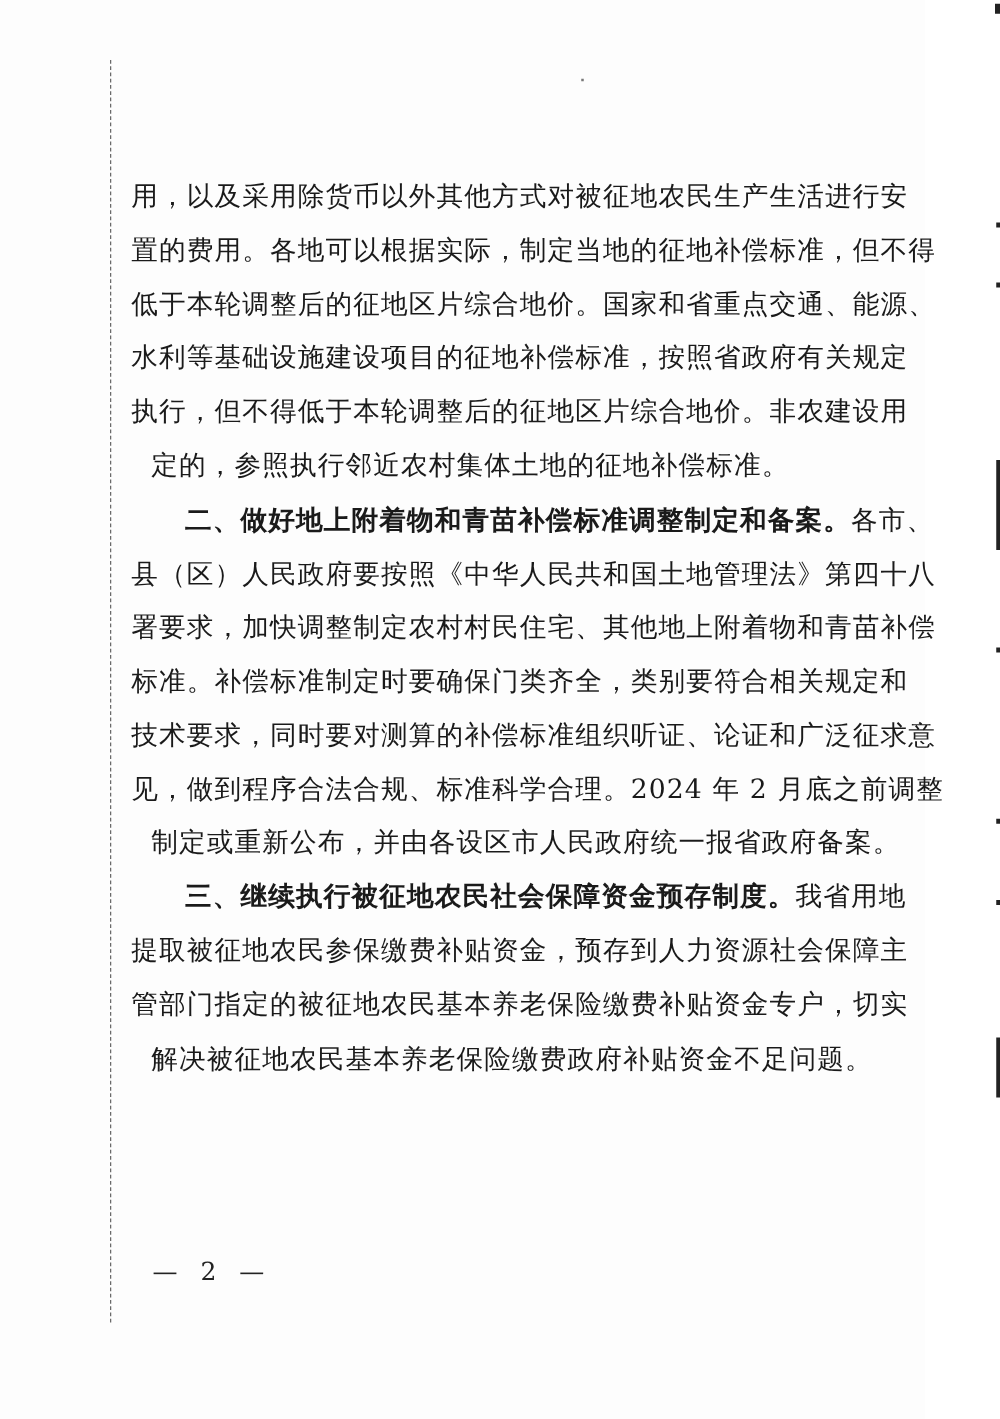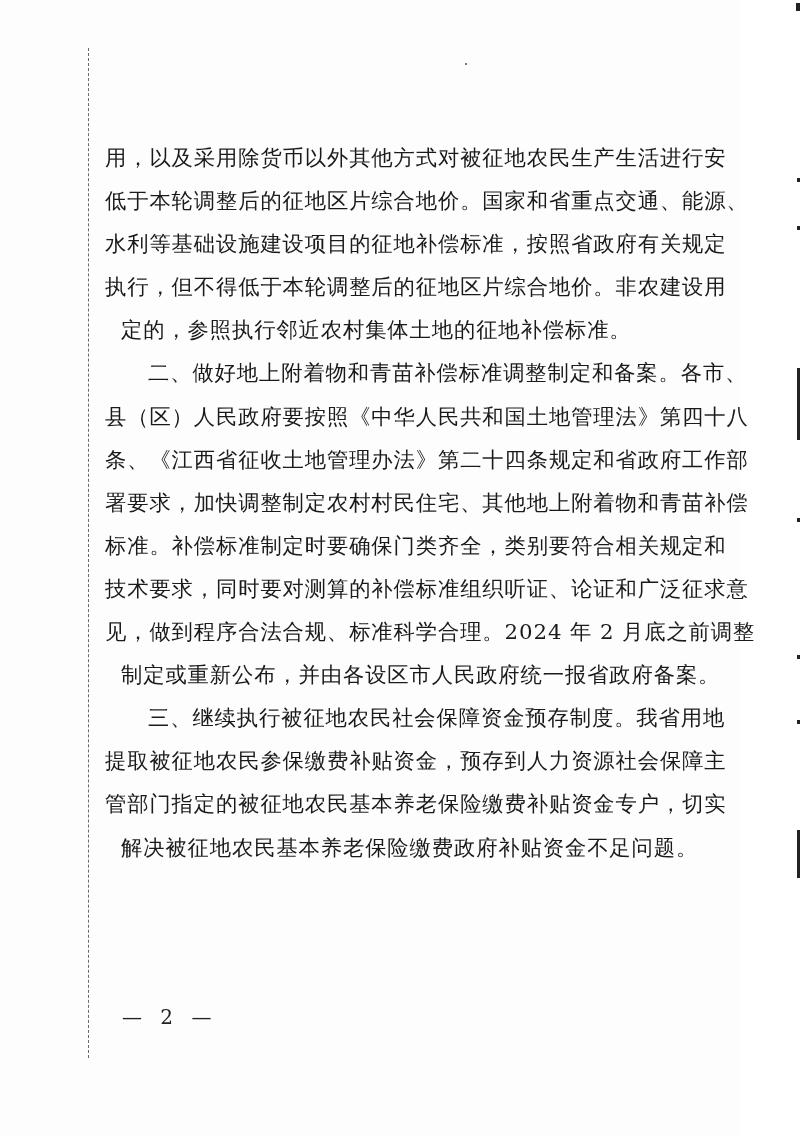--- a/index.html
+++ b/index.html
@@ -14,21 +14,21 @@
     .center-dot { position: absolute; left: 465px; top: 63px; width: 2px; height: 2px; background: #777; }
     .body-text {
       position: absolute; left: 105px; top: 136px; width: 612px;
       font-family: "DejaVu Serif", "Liberation Serif", serif;
       font-size: 21.3px; line-height: 43.1px; color: #1a1a1a;
       letter-spacing: 0.9px;
     }
     .line { white-space: nowrap; display: block; height: 43.1px; text-align: justify; text-align-last: justify; }
     .line.last { text-align-last: left; margin-left: 16px; }
     .indent { padding-left: 43px; }
-    .heading { font-family: "DejaVu Sans", "Liberation Sans", sans-serif; font-weight: normal; }
+    .heading { font-family: "DejaVu Sans", "Liberation Sans", sans-serif; font-weight: bold; }
     .page-number {
       position: absolute; left: 122px; top: 1005px;
       font-family: "DejaVu Serif", "Liberation Serif", serif;
       font-size: 20px; color: #222; letter-spacing: 6px;
     }
   </style>
 </head>
 <body>
 
 <div class="page">
@@ -40,30 +40,30 @@
   <div class="right-mark" style="top:368px;height:72px;"></div>
   <div class="right-mark" style="top:518px;height:4px;"></div>
   <div class="right-mark" style="top:655px;height:4px;"></div>
   <div class="right-mark" style="top:720px;height:4px;"></div>
   <div class="right-mark" style="top:830px;height:48px;"></div>
 
   <div class="body-text">
 
     <div>
       <span class="line">用，以及采用除货币以外其他方式对被征地农民生产生活进行安</span>
+      <span class="line">置的费用。各地可以根据实际，制定当地的征地补偿标准，但不得</span>
       <span class="line">低于本轮调整后的征地区片综合地价。国家和省重点交通、能源、</span>
       <span class="line">水利等基础设施建设项目的征地补偿标准，按照省政府有关规定</span>
       <span class="line">执行，但不得低于本轮调整后的征地区片综合地价。非农建设用</span>
       <span class="line last">定的，参照执行邻近农村集体土地的征地补偿标准。</span>
     </div>
 
     <div>
       <span class="line indent"><span class="heading">二、做好地上附着物和青苗补偿标准调整制定和备案。</span><span>各市、</span></span>
       <span class="line">县（区）人民政府要按照《中华人民共和国土地管理法》第四十八</span>
-      <span class="line">条、《江西省征收土地管理办法》第二十四条规定和省政府工作部</span>
       <span class="line">署要求，加快调整制定农村村民住宅、其他地上附着物和青苗补偿</span>
       <span class="line">标准。补偿标准制定时要确保门类齐全，类别要符合相关规定和</span>
       <span class="line">技术要求，同时要对测算的补偿标准组织听证、论证和广泛征求意</span>
       <span class="line">见，做到程序合法合规、标准科学合理。2024 年 2 月底之前调整</span>
       <span class="line last">制定或重新公布，并由各设区市人民政府统一报省政府备案。</span>
     </div>
 
     <div>
       <span class="line indent"><span class="heading">三、继续执行被征地农民社会保障资金预存制度。</span><span>我省用地</span></span>
       <span class="line">提取被征地农民参保缴费补贴资金，预存到人力资源社会保障主</span>

